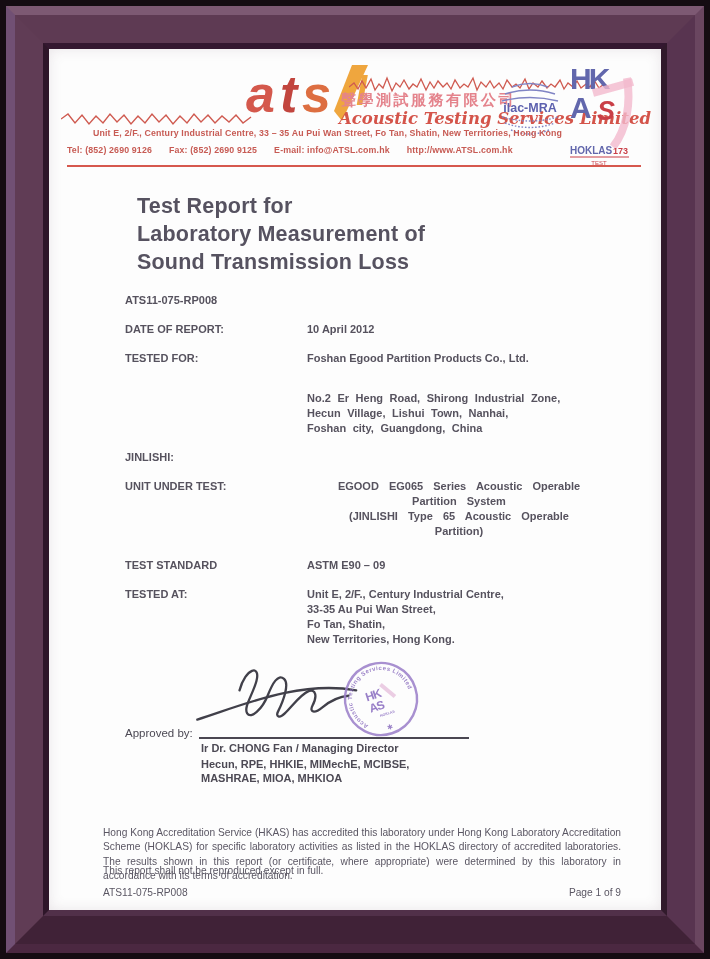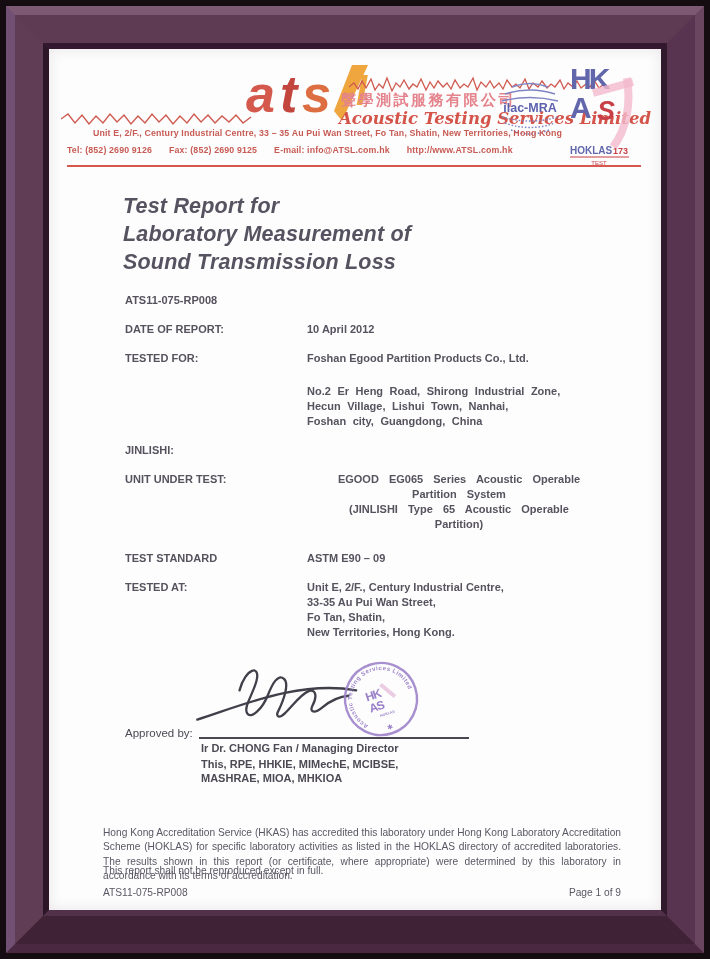--- a/index.html
+++ b/index.html
@@ -25,21 +25,21 @@
   
   .title{font-size:21.5px;line-height:28px;font-weight:bold;color:#565260;letter-spacing:.2px;}
   
   .fields{font-size:11px;line-height:15px;font-weight:bold;color:#56525e;}
   .row{display:flex;margin-bottom:14px;}
   .lbl{width:182px;flex:none;}
   .val{width:304px;}
   .pre{white-space:pre-line;}
   .just-wide{word-spacing:7px;text-align:center;}
   .just-med{word-spacing:3.5px;}
-  .mt{margin-top:18px;}
+  .mt{margin-top:25px;}
   
   .sig-line{border-bottom:2px solid #4a4752;}
   .sig-name{font-size:11px;font-weight:bold;color:#4c4954;white-space:nowrap;}
   .sig-quals{font-size:11px;line-height:14px;font-weight:bold;color:#4c4954;}
   .approved{font-size:11.5px;font-weight:normal;color:#4c4954;}
   
   .foot-para{font-size:10.2px;line-height:14.4px;color:#5a5663;text-align:justify;margin-top:29px;}
   .foot-line{font-size:10.2px;color:#5a5663;}
   .bottom-row{display:flex;justify-content:space-between;font-size:10.2px;color:#5a5663;}
   svg text{font-family:"Liberation Sans",sans-serif;}
@@ -103,21 +103,21 @@
       <div class="abs addr" style="left:18px;top:79px;margin-left:26px;">Unit E, 2/F., Century Industrial Centre, 33 – 35 Au Pui Wan Street, Fo Tan, Shatin, New Territories, Hong Kong</div>
       <div class="abs contact" style="left:18px;top:96px;">
         <span class="addr">Tel: (852) 2690 9126</span>
         <span class="addr">Fax: (852) 2690 9125</span>
         <span class="addr">E-mail: info@ATSL.com.hk</span>
         <span class="addr">http://www.ATSL.com.hk</span>
       </div>
       <div class="abs red-rule" style="left:18px;right:20px;top:116px;"></div>
     </div>
 
-    <div class="abs title" style="left:74px;top:143px;font-style:italic;">
+    <div class="abs title" style="left:88px;top:143px;">
       <div>Test Report for</div>
       <div>Laboratory Measurement of</div>
       <div>Sound Transmission Loss</div>
     </div>
 
     <div class="abs fields" style="left:76px;top:244px;width:490px;">
       <div class="row">
         <div class="val">ATS11-075-RP008</div>
       </div>
       <div class="row">
@@ -161,21 +161,21 @@
 
       <svg class="abs" style="left:70px;top:2px;" width="165" height="92" viewBox="0 0 215 92">
         <g fill="none" stroke="#41404a" stroke-width="3" stroke-linecap="round">
           <path d="M3,78 C55,62 135,26 210,40"></path>
           <path d="M58,40 C66,10 86,6 80,28 C75,46 63,62 68,70 C73,78 88,64 95,46 C101,31 108,18 116,25 C123,31 116,52 108,68 C105,74 110,77 117,70 C128,59 138,45 148,41 C157,38 160,47 153,60 C149,68 155,71 166,62 C176,54 188,48 200,47"></path>
         </g>
       </svg>
 
       <div class="abs sig-line" style="left:74px;top:90px;width:270px;"></div>
       <div class="abs sig-name" style="left:76px;top:95px;">Ir Dr. CHONG Fan / Managing Director</div>
-      <div class="abs sig-quals pre" style="left:76px;top:110px;">This, RPE, HHKIE, MIMechE, MCIBSE,
+      <div class="abs sig-quals pre" style="left:76px;top:110px;">Hecun, RPE, HHKIE, MIMechE, MCIBSE,
 MASHRAE, MIOA, MHKIOA</div>
 
       <svg class="abs" style="left:214px;top:10px;" width="84" height="84" viewBox="-42 -42 84 84">
         <g transform="rotate(-18)" opacity=".88">
           <circle r="36" fill="none" stroke="#9d81ca" stroke-width="2.4"></circle>
           <defs>
             <path id="ringPath" d="M -20,21 A 29,29 0 1 1 20,21" fill="none"></path>
           </defs>
           <text font-size="6" font-weight="bold" fill="#8f73c1" letter-spacing="0.5">
             <textPath href="#ringPath">Acoustic Testing Services Limited</textPath>

